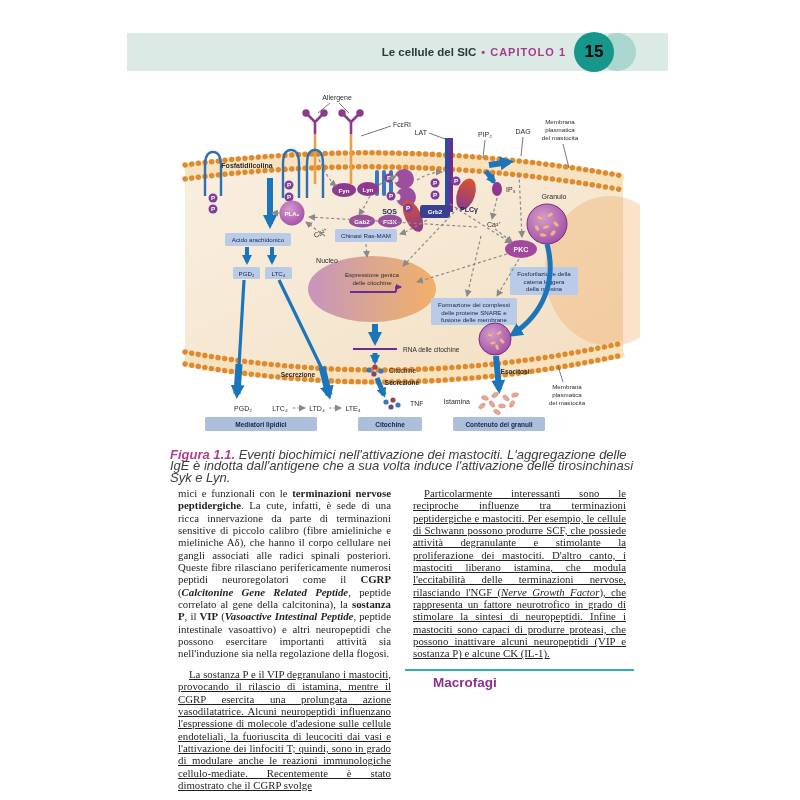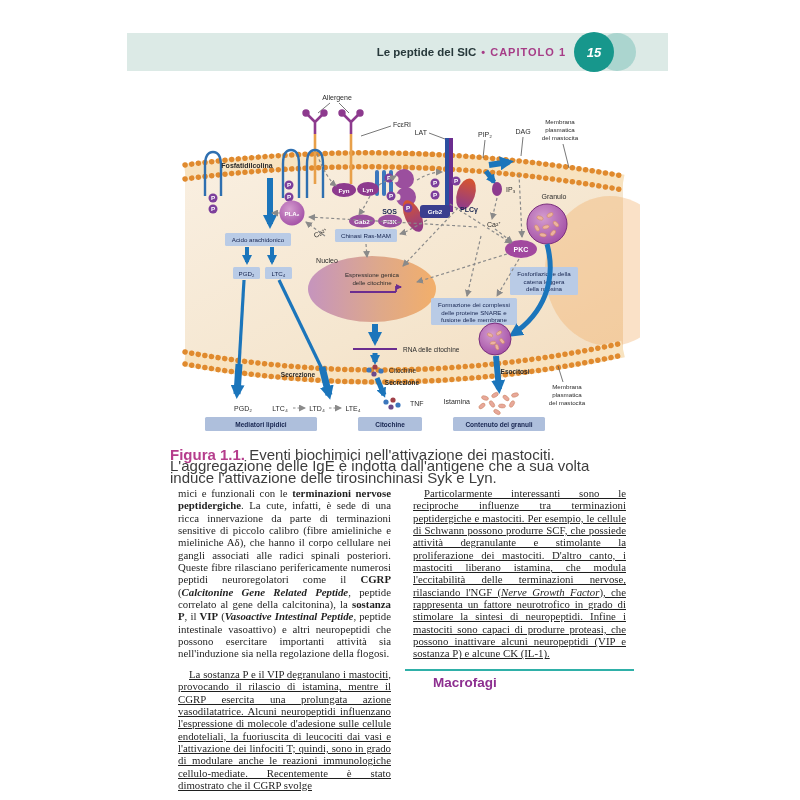--- a/index.html
+++ b/index.html
@@ -3,47 +3,47 @@
 <meta charset="utf-8">
 <style>
   html,body{margin:0;padding:0;}
   body{width:800px;height:800px;background:#ffffff;position:relative;font-family:"Liberation Sans",sans-serif;overflow:hidden;}
 
   
   .hdr-band{position:absolute;left:127px;top:33px;width:541px;height:38px;background:#dceae6;display:flex;align-items:center;justify-content:flex-end;padding-right:102px;box-sizing:border-box;}
   .hdr-title{font-size:11.5px;font-weight:bold;color:#27393b;}
   .hdr-sep{font-size:11px;color:#a63c87;margin:0 5px;font-weight:bold;}
   .hdr-chap{font-size:11px;font-weight:bold;color:#a63c87;letter-spacing:1px;}
-  .pg-circle{position:absolute;left:574px;top:32px;width:40px;height:40px;border-radius:50%;background:#17978c;color:#ffffff;display:flex;align-items:center;justify-content:center;font-size:13px;font-weight:bold;z-index:2;font-style:italic;}
+  .pg-circle{position:absolute;left:574px;top:32px;width:40px;height:40px;border-radius:50%;background:#17978c;color:#000000;display:flex;align-items:center;justify-content:center;font-size:17px;font-weight:bold;z-index:2;}
   .pg-circle2{position:absolute;left:598px;top:33px;width:38px;height:38px;border-radius:50%;background:#17978c;opacity:.25;z-index:1;}
 
   
   .fig-wrap{position:absolute;left:165px;top:86px;width:475px;height:362px;}
   svg text{font-family:"Liberation Sans",sans-serif;fill:#2b2b2b;}
   .t70{font-size:7px;} .t65{font-size:6.5px;} .t62{font-size:6.2px;}
   .bold{font-weight:bold;} .wt{fill:#ffffff;} .bx{fill:#16244f;}
   .boxfill{fill:#b9cbe6;} .boxfill2{fill:#aebfdc;}
 
   
-  .caption{position:absolute;left:170px;top:449px;width:466px;font-size:15px;line-height:11.4px;color:#3d3d3d;}
+  .caption{position:absolute;left:170px;top:449px;width:466px;font-size:13px;line-height:11.4px;color:#3d3d3d;font-style:italic;}
   .caption b.figlab{color:#b53d8c;}
 
   
   .col{position:absolute;top:479px;width:229px;font-family:"Liberation Serif",serif;font-size:10.8px;line-height:12.35px;color:#1f1f1f;text-align:justify;}
   .col-l{left:170px;} .col-r{left:405px;}
   .col p{margin:8px;}
   .ind{text-indent:11px;text-decoration:underline;}
   .sect{margin-top:9px;border-top:2px solid #2fb0a8;padding-top:6px;}
   .sect h2{margin:0 0 5px 0;font-family:"Liberation Sans",sans-serif;font-size:13.5px;font-weight:bold;color:#8d2f90;padding-left:28px;}
 </style>
 </head>
 <body>
 
 <div class="hdr-band">
-  <span class="hdr-title">Le peptide del SIC</span>
+  <span class="hdr-title">Le cellule del SIC</span>
   <span class="hdr-sep">•</span>
   <span class="hdr-chap">CAPITOLO 1</span>
 </div>
 <div class="pg-circle2"></div>
 <div class="pg-circle">15</div>
 
 <div class="fig-wrap">
 <svg viewBox="0 0 475 362" width="475" height="362">
   <defs>
     <linearGradient id="gCell" x1="0" y1="0" x2="1" y2="1">

